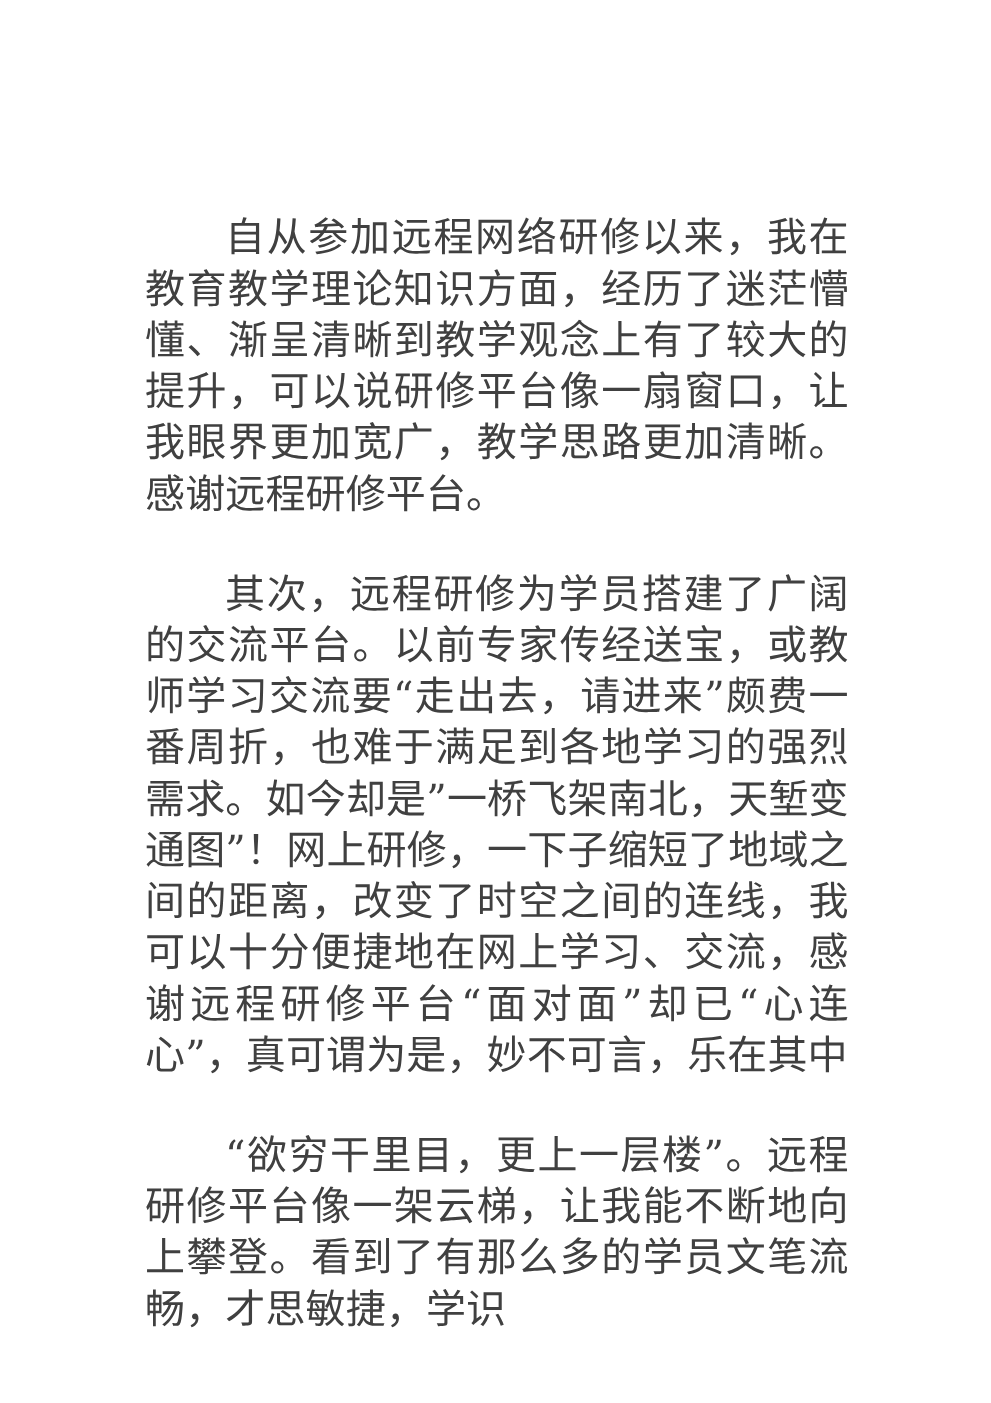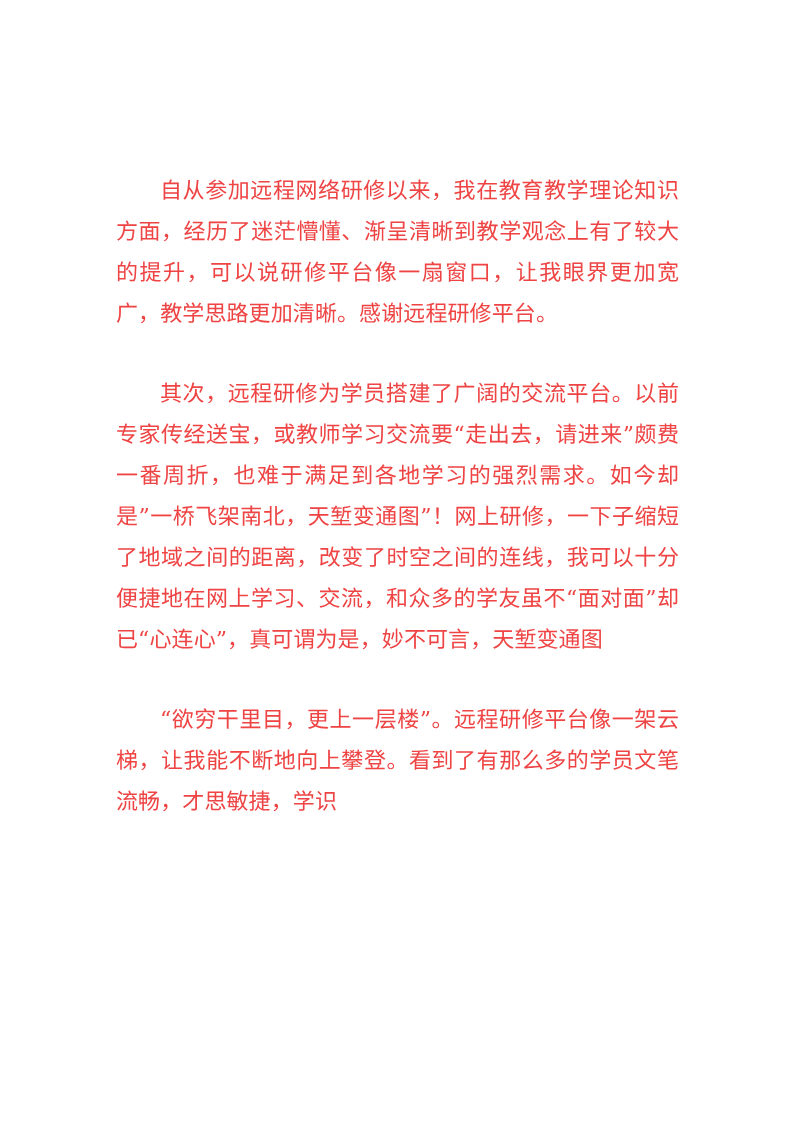--- a/index.html
+++ b/index.html
@@ -21,39 +21,39 @@
 
   .doc-body {
     position: absolute;
     left: 116px;
     top: 170px;
     width: 563px;
   }
 
   .para {
     font-family: "DejaVu Serif", "Liberation Serif", serif;
-    font-size: 22px;
+    font-size: 32px;
     line-height: 41px;
-    color: #ef4444;
+    color: #404040;
     text-align: justify;
     text-justify: inter-ideograph;
     text-indent: 2em;
     margin: 0 0 39px 0;
     letter-spacing: 0.1px;
     white-space: normal;
     word-break: break-all;
     -webkit-font-smoothing: antialiased;
   }
 
   .para:last-child {
     margin-bottom: 0;
   }
 </style>
 </head>
 <body>
 
 <div class="page">
   <div class="doc-body">
     <p class="para">自从参加远程网络研修以来，我在教育教学理论知识方面，经历了迷茫懵懂、渐呈清晰到教学观念上有了较大的提升，可以说研修平台像一扇窗口，让我眼界更加宽广，教学思路更加清晰。感谢远程研修平台。</p>
-    <p class="para">其次，远程研修为学员搭建了广阔的交流平台。以前专家传经送宝，或教师学习交流要“走出去，请进来”颇费一番周折，也难于满足到各地学习的强烈需求。如今却是”一桥飞架南北，天堑变通图”！网上研修，一下子缩短了地域之间的距离，改变了时空之间的连线，我可以十分便捷地在网上学习、交流，和众多的学友虽不“面对面”却已“心连心”，真可谓为是，妙不可言，天堑变通图</p>
+    <p class="para">其次，远程研修为学员搭建了广阔的交流平台。以前专家传经送宝，或教师学习交流要“走出去，请进来”颇费一番周折，也难于满足到各地学习的强烈需求。如今却是”一桥飞架南北，天堑变通图”！网上研修，一下子缩短了地域之间的距离，改变了时空之间的连线，我可以十分便捷地在网上学习、交流，感谢远程研修平台“面对面”却已“心连心”，真可谓为是，妙不可言，乐在其中</p>
     <p class="para">“欲穷干里目，更上一层楼”。远程研修平台像一架云梯，让我能不断地向上攀登。看到了有那么多的学员文笔流畅，才思敏捷，学识</p>
   </div>
 </div>
 
 </body></html>

